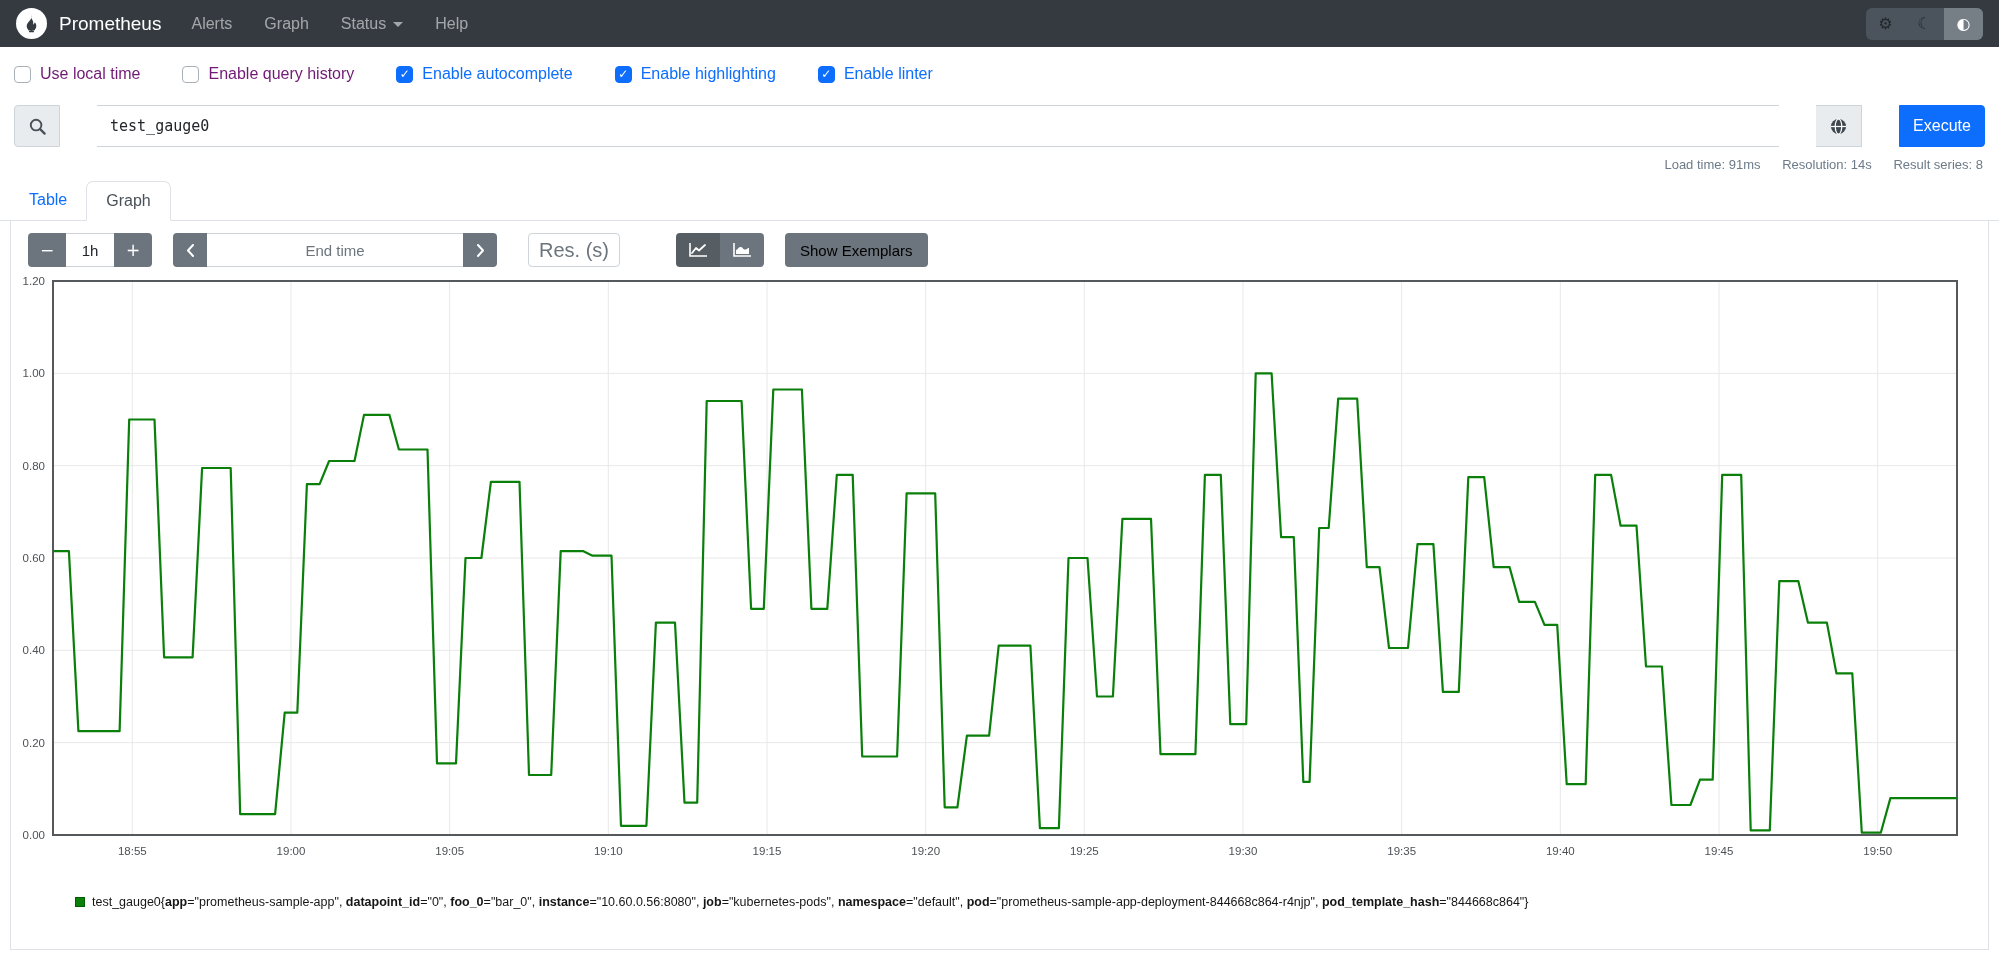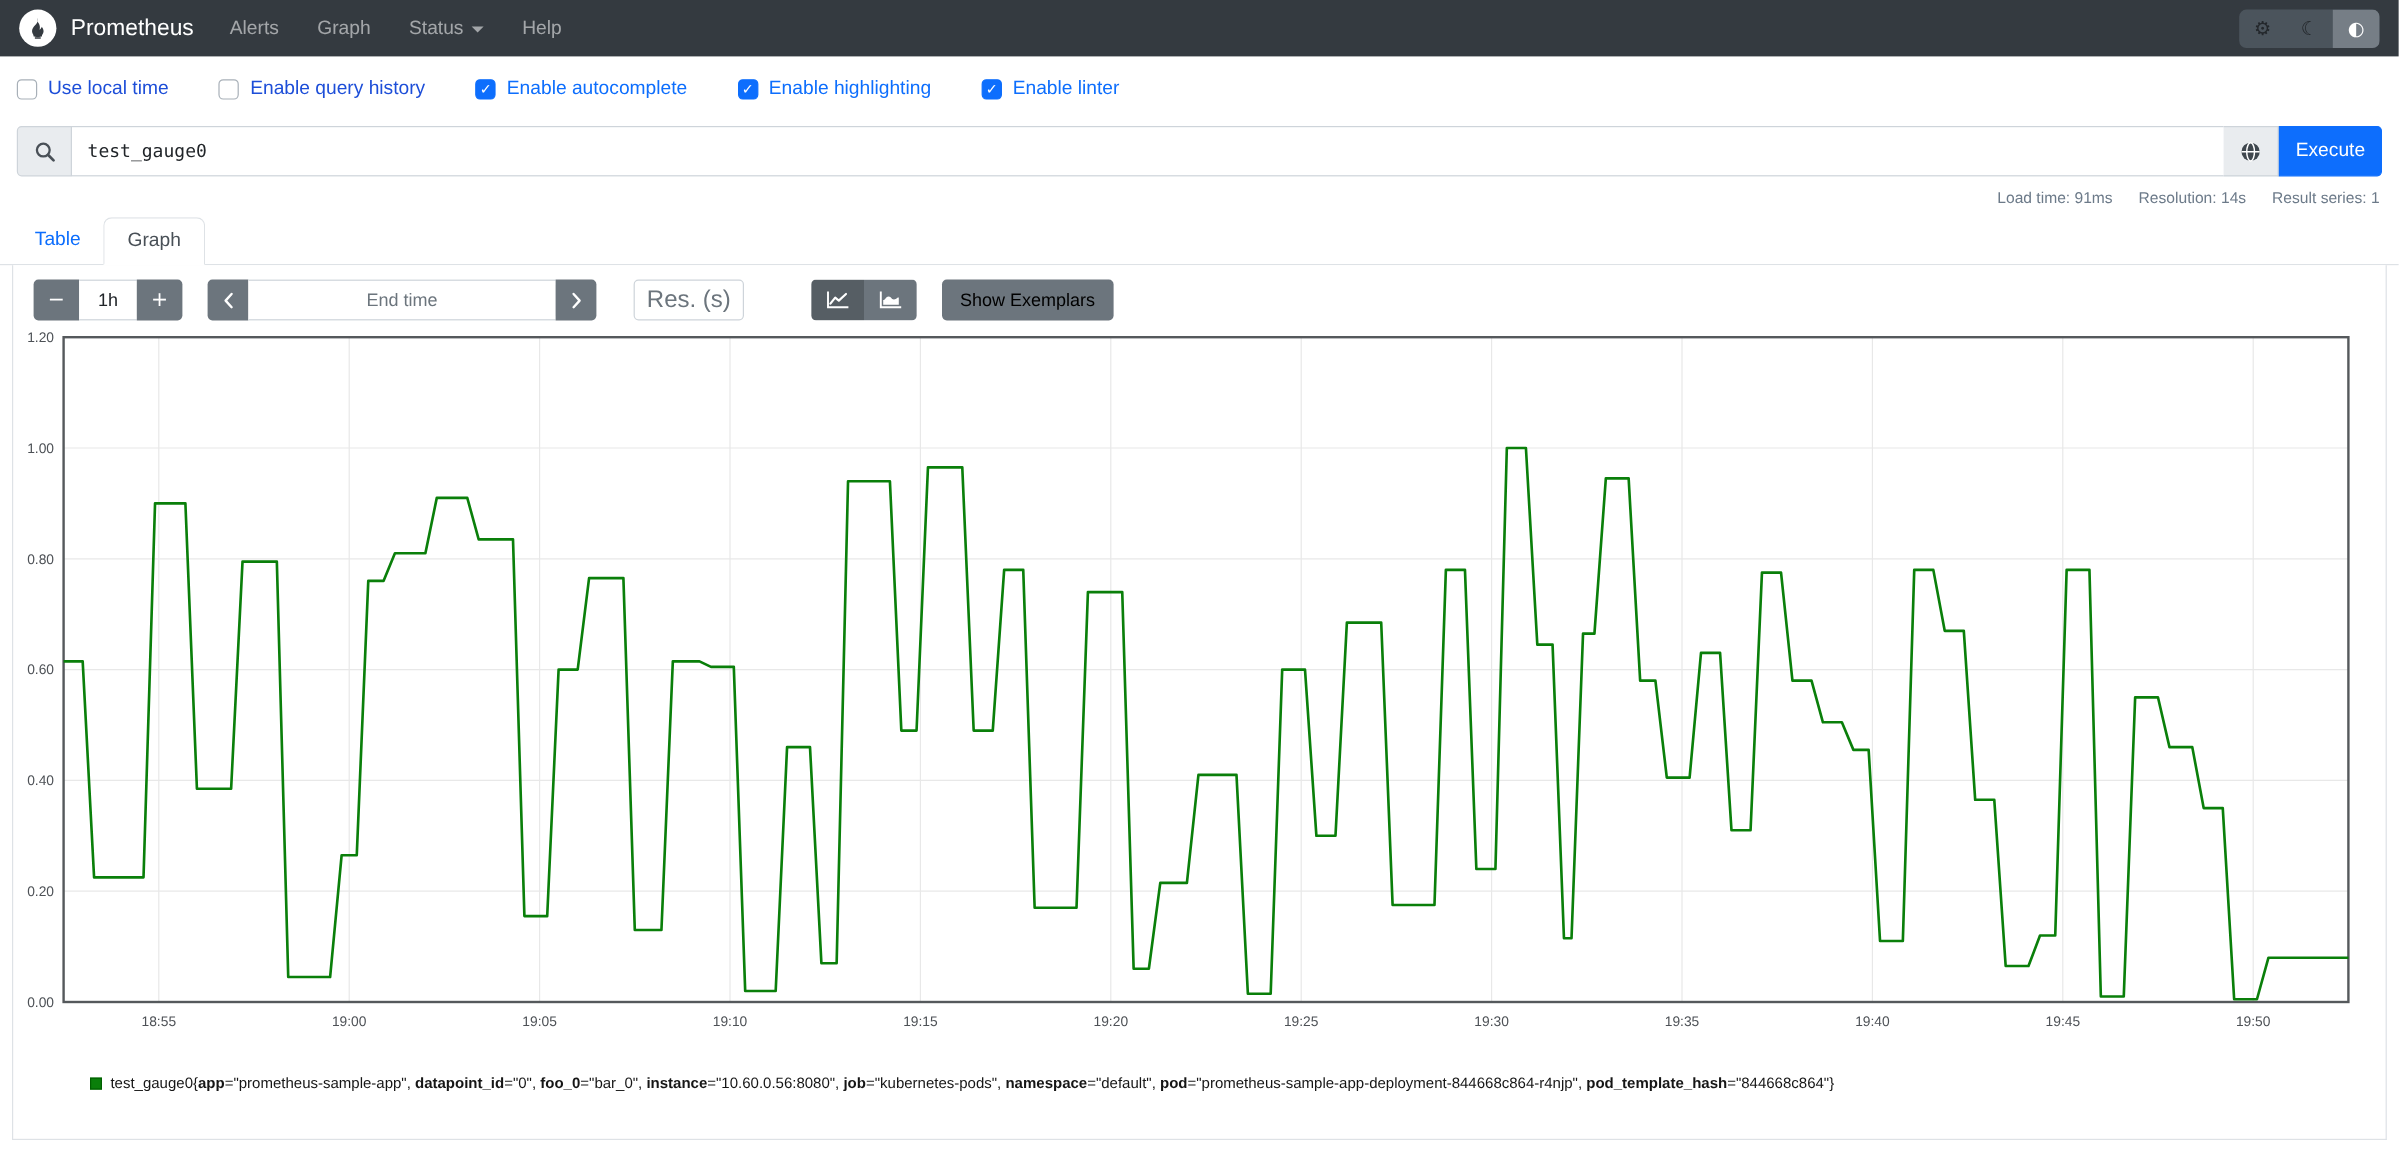--- a/index.html
+++ b/index.html
@@ -16,25 +16,25 @@
   .theme-btn { width:39px; height:32px; display:flex; align-items:center; justify-content:center; font-family:"DejaVu Sans",sans-serif; font-size:16px; color:#23272b; cursor:pointer; }
   .theme-btn.active { background:#767e86; color:#fff; }
 
   
   .options { display:flex; align-items:center; gap:42px; padding:18px 14px 14px 14px; }
   .option { display:flex; align-items:center; gap:9px; cursor:pointer; }
   .box { width:17px; height:17px; border:1px solid #a8b0b8; border-radius:4px; background:#fff; display:flex; align-items:center; justify-content:center; }
   .box .tick { display:none; color:#fff; font-size:12px; font-family:"DejaVu Sans",sans-serif; line-height:1; }
   .option.checked .box { background:#0d6efd; border-color:#0d6efd; }
   .option.checked .box .tick { display:block; }
-  .opt-label { font-size:16px; color:#1d4ed8; }
+  .opt-label { font-size:16px; color:#701a75; }
   .option.checked .opt-label { color:#0d6efd; }
 
   
-  .query-row { display:flex; height:42px; margin:8px 14px 0 14px; }
+  .query-row { display:flex; height:42px; margin:8px 14px 0 14px;gap:37px; }
   .addon { width:46px; background:#e9ecef; border:1px solid #ced4da; display:flex; align-items:center; justify-content:center; }
   .addon.left { border-radius:4px 0 0 4px; }
   .addon.right { border-left:none; cursor:pointer; }
   .query-input { flex:1; border:1px solid #ced4da; border-left:none; border-right:none; font-family:"DejaVu Sans Mono",monospace; font-size:15px; color:#212529; padding:0 13px; outline:none; }
   .execute-btn { width:86px; background:#0d6efd; border:1px solid #0d6efd; color:#fff; font-size:16px; font-family:"Liberation Sans",sans-serif; border-radius:0 4px 4px 0; cursor:pointer; }
 
   
   .stats { text-align:right; margin:10px 16px 0 0; font-size:13px; color:#6c7a89; }
   .stats span { margin-left:18px; }
 
@@ -147,21 +147,21 @@
       <ellipse cx="10" cy="10" rx="3.4" ry="8" fill="none" stroke="#fff" stroke-width="1.3"></ellipse>
       <line x1="2" y1="10" x2="18" y2="10" stroke="#fff" stroke-width="1.3"></line>
     </svg>
   </div>
   <button class="execute-btn">Execute</button>
 </div>
 
 <div class="stats">
   <span>Load time: 91ms</span>
   <span>Resolution: 14s</span>
-  <span>Result series: 1</span>
+  <span>Result series: 8</span>
 </div>
 
 <div class="tabbar">
   <div class="tab inactive">Table</div>
   <div class="tab active">Graph</div>
 </div>
 
 <div class="panel">
 
   <div class="controls">

